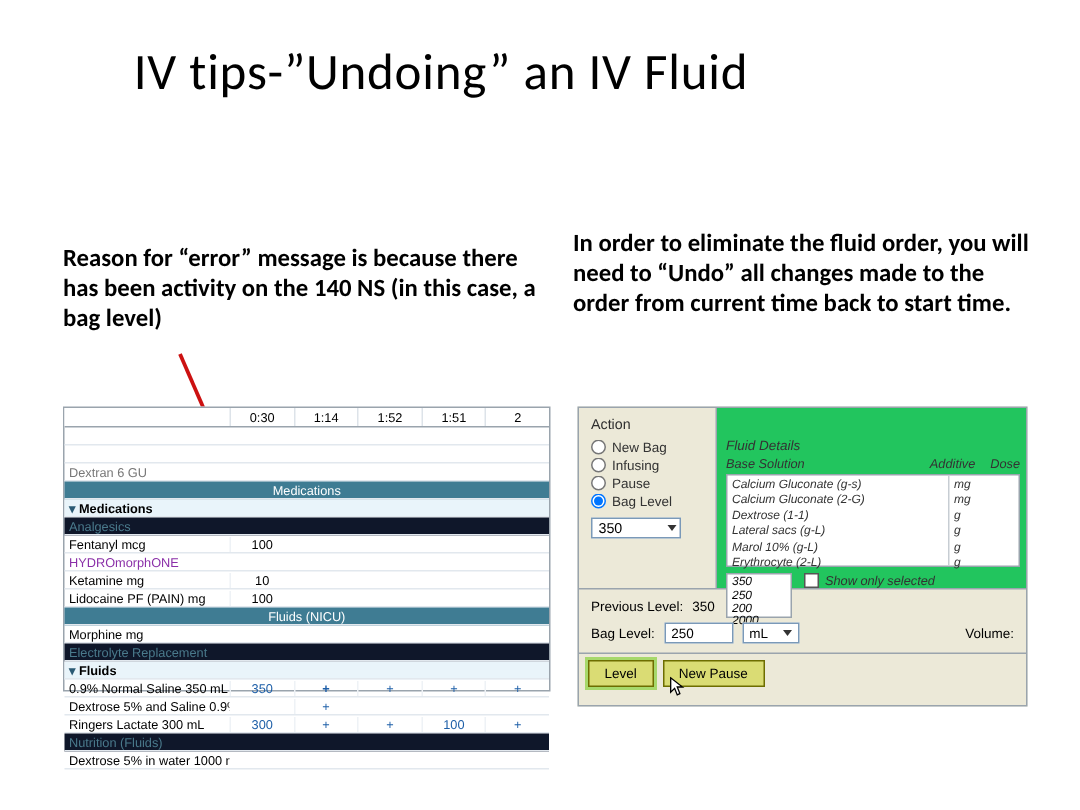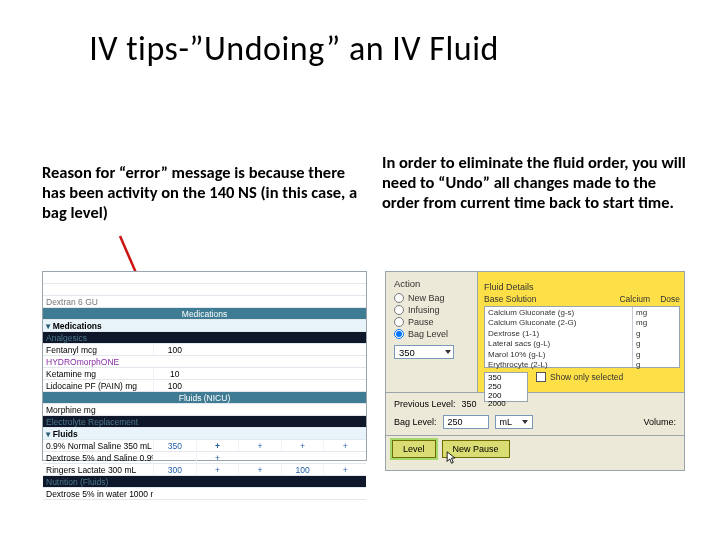--- a/index.html
+++ b/index.html
@@ -35,21 +35,21 @@
   
   .shot-r { position:absolute; left:385px; top:271px; width:300px; height:200px; border:1px solid #9aa4ad; background:#ece9d8; font-family:Tahoma,Arial,sans-serif; font-size:9.5px; }
   .shot-r .pane { display:flex; height:120px; }
   .shot-r .left { width:92px; border-right:1px solid #9aa4ad; padding:6px 6px 4px 8px; }
   .shot-r .left .lbl { color:#2f2f2f; margin-bottom:4px; }
   .shot-r .left label { display:flex; align-items:center; gap:4px; font-size:9px; margin:2px 0; color:#333; }
   .shot-r .left input[type=radio] { width:10px; height:10px; }
   .shot-r .left .combo { margin-top:6px; width:60px; height:14px; border:1px solid #7a99b8; background:#fff; display:flex; align-items:center; justify-content:space-between; padding:0 2px 0 4px; }
   .shot-r .left .combo .arr { width:0;height:0;border-left:3px solid transparent;border-right:3px solid transparent;border-top:4px solid #333; }
 
-  .shot-r .right { flex:1; padding:10px 4px 4px 6px; background:#fde047; }
+  .shot-r .right { flex:1; padding:20px 4px 4px 6px; background:#22c55e;font-style:italic; }
   .shot-r .right .hdr { display:flex; align-items:center; gap:8px; font-size:9px; color:#333; margin-bottom:2px; }
   .shot-r .right .hdr span:first-child { font-weight:400; }
   .shot-r .tbl { border:1px solid #9aa4ad; background:#fff; height:62px; display:flex; }
   .shot-r .tbl .colA { flex:1; border-right:1px solid #c7cdd3; padding:1px 3px; font-size:8px; line-height:1.3; color:#333; }
   .shot-r .tbl .colB { width:46px; padding:1px 3px; font-size:8px; line-height:1.3; color:#333; }
   .shot-r .listbox { margin-top:4px; border:1px solid #9aa4ad; background:#fff; width:44px; height:30px; font-size:8px; line-height:1.1; padding:1px 3px; }
   .shot-r .chk { display:flex; align-items:center; gap:4px; font-size:8.5px; margin-top:4px; color:#333; }
   .shot-r .chk .box { width:10px; height:10px; border:1px solid #555; background:#fff; }
 
   .shot-r .mid { border-top:1px solid #9aa4ad; padding:6px 8px 6px 8px; display:flex; flex-direction:column; gap:6px; }
@@ -75,20 +75,28 @@
   <svg class="arrow-wrap" viewBox="0 0 720 540">
     <defs>
         <marker id="ah" markerWidth="8" markerHeight="8" refX="6" refY="3" orient="auto">
       <path d="M0,0 L7,3 L0,6 Z" fill="#c11"></path>
         </marker>
       </defs>
     <line x1="120" y1="236" x2="200" y2="420" stroke="#c11" stroke-width="2.5" marker-end="url(#ah)"></line>
   </svg>
 
   <div class="shot-l">
+    <div class="time">
+      <div class="rh"></div>
+      <div class="c">0:30</div>
+      <div class="c">1:14</div>
+      <div class="c">1:52</div>
+      <div class="c">1:51</div>
+      <div class="c">2</div>
+    </div>
     <div class="row gray1">
         <div class="rh"></div>
         <div class="c"></div>
         <div class="c"></div>
         <div class="c"></div>
         <div class="c"></div>
         <div class="c"></div>
       </div>
     <div class="row gray2">
         <div class="rh"></div>
@@ -225,21 +233,21 @@
           <span>350</span>
             <span class="arr"></span>
         </div>
       </div>
       <div class="right">
         <div class="hdr">
           <span>Fluid Details</span>
         </div>
         <div style="font-size:8.5px;color:#333;margin-bottom:2px;display:flex;gap:10px">
           <span>Base Solution</span>
-          <span style="margin-left:auto">Calcium</span>
+          <span style="margin-left:auto">Additive</span>
           <span>Dose</span>
         </div>
         <div class="tbl">
           <div class="colA">
             <div>Calcium Gluconate (g-s)</div>
             <div>Calcium Gluconate (2-G)</div>
             <div>Dextrose  (1-1)</div>
             <div>Lateral sacs (g-L)</div>
             <div>Marol 10% (g-L)</div>
             <div>Erythrocyte (2-L)</div>

